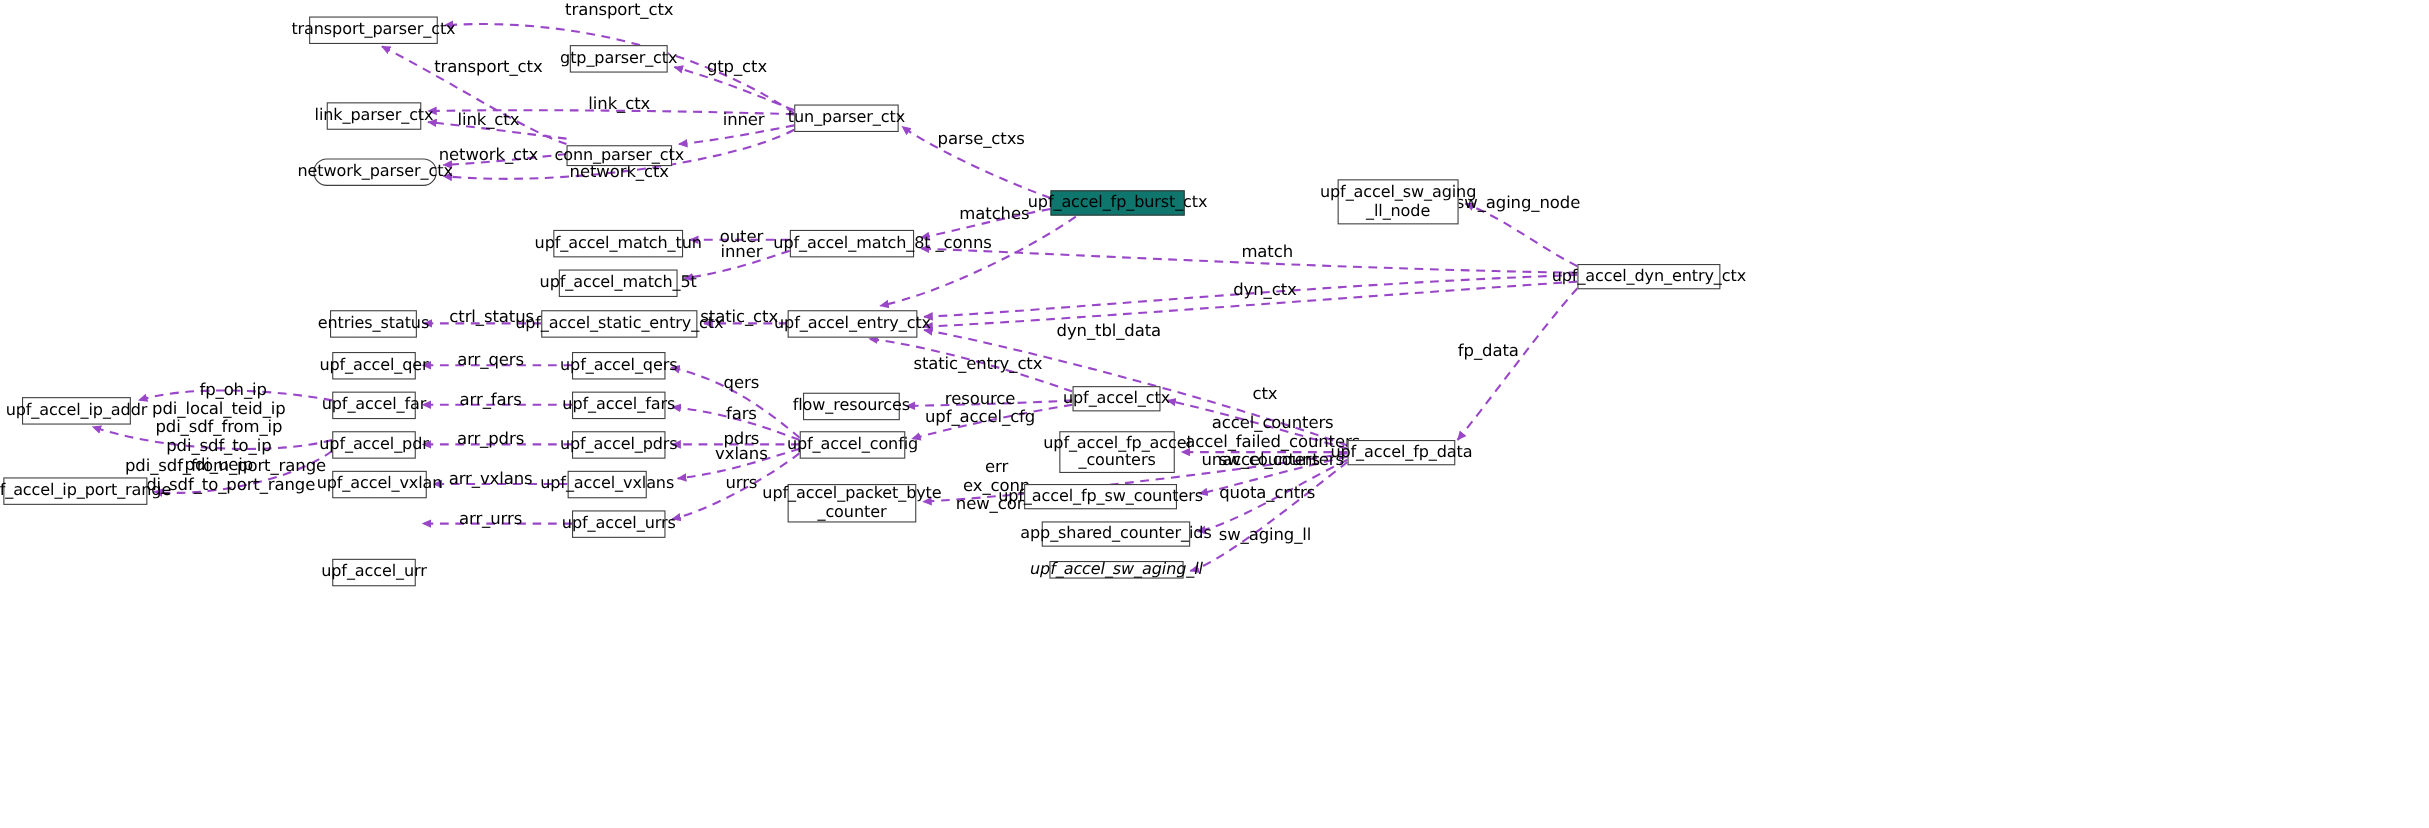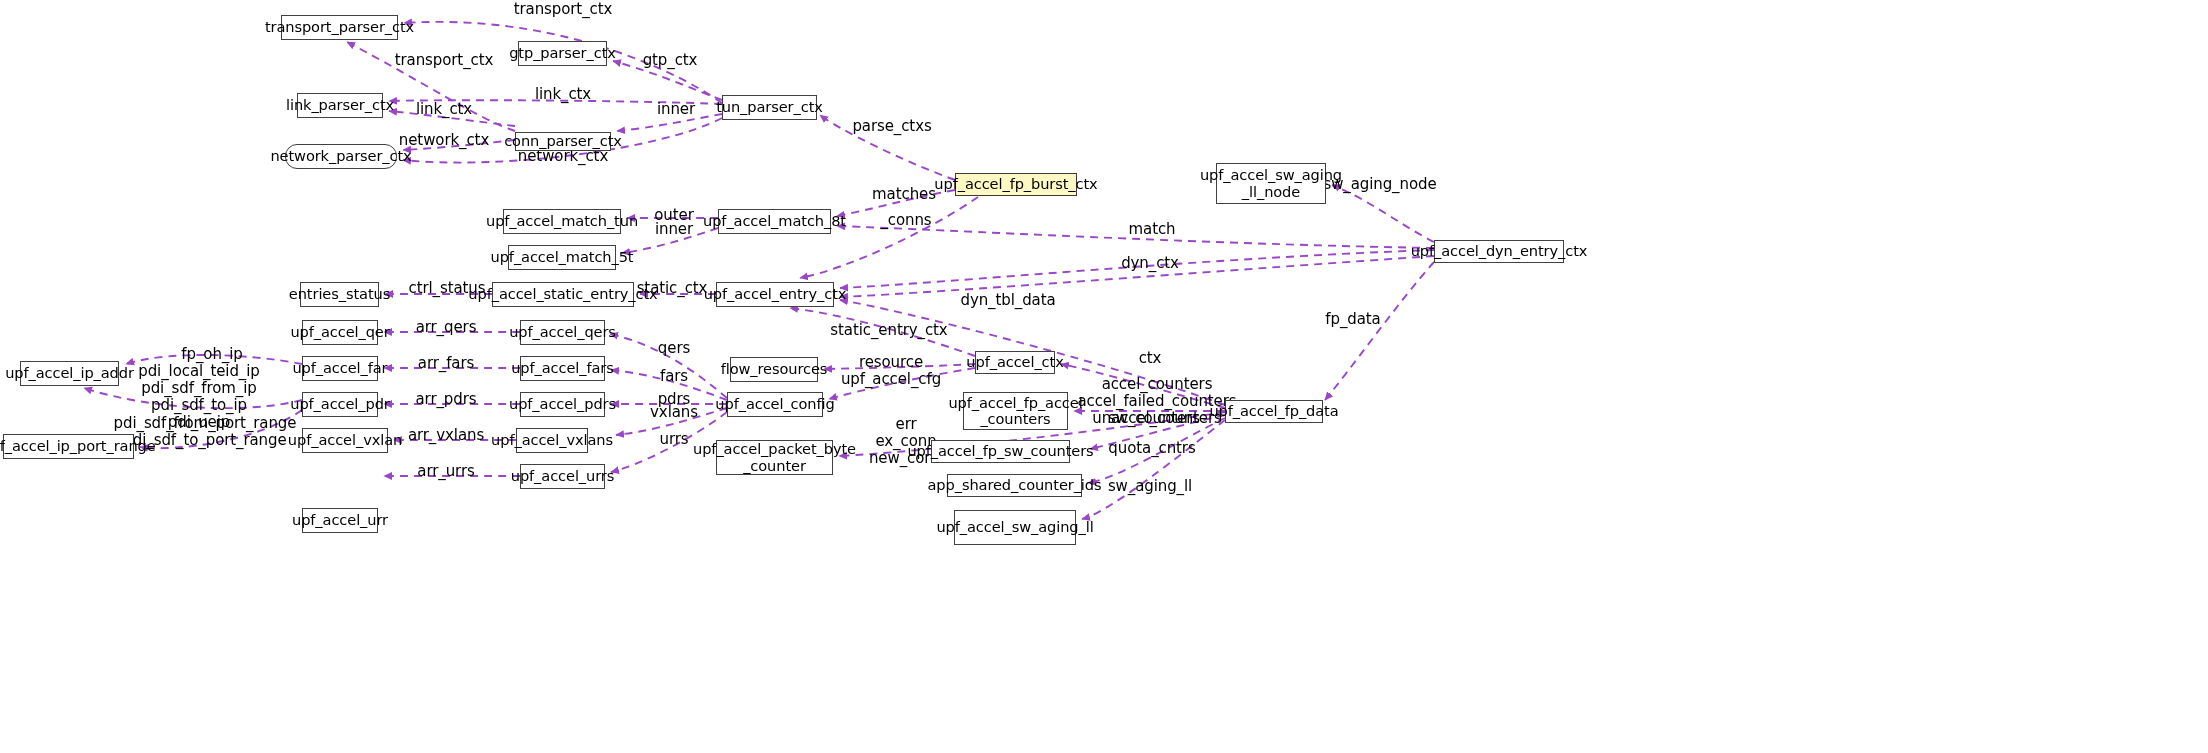--- a/index.html
+++ b/index.html
@@ -22,21 +22,21 @@
     line-height:1.12;
     display:flex;
     align-items:center;
     justify-content:center;
     text-align:center;
     white-space:pre;
     letter-spacing:-0.1px;
     z-index:3;
   }
   .node.root{
-    background:#fef9c3;
+    background:#0f766e;
     border:1.4px solid #3a3a3a;
   }
   .elabel{
     position:absolute;
     color:#000000;
     font-size:15px;
     line-height:1.14;
     white-space:pre;
     text-align:center;
     letter-spacing:-0.1px;
@@ -106,21 +106,21 @@
       <div class="elabel" style="left: 670px; top: 52px;">gtp_ctx</div>
       <div class="elabel" style="left: 563px; top: 86px;">link_ctx</div>
       <div class="elabel" style="left: 444px; top: 101px;">link_ctx</div>
       <div class="elabel" style="left: 676px; top: 101px;">inner</div>
       <div class="elabel" style="left: 444px; top: 132px;">network_ctx</div>
       <div class="elabel" style="left: 563px; top: 148px;">network_ctx</div>
       <div class="elabel" style="left: 892px; top: 118px;">parse_ctxs</div>
       <div class="elabel" style="left: 904px; top: 186px;">matches</div>
       <div class="elabel" style="left: 674px; top: 207px;">outer</div>
       <div class="elabel" style="left: 674px; top: 221px;">inner</div>
-      <div class="elabel" style="left: 906px; top: 212px;">_conns</div>
+      <div class="elabel" style="left: 876px; top: 212px;">_conns</div>
       <div class="elabel" style="left: 1152px; top: 221px;">match</div>
       <div class="elabel" style="left: 1150px; top: 255px;">dyn_ctx</div>
       <div class="elabel" style="left: 1380px; top: 176px;">sw_aging_node</div>
       <div class="elabel" style="left: 447px; top: 280px;">ctrl_status</div>
       <div class="elabel" style="left: 672px; top: 280px;">static_ctx</div>
       <div class="elabel" style="left: 1008px; top: 292px;">dyn_tbl_data</div>
       <div class="elabel" style="left: 889px; top: 322px;">static_entry_ctx</div>
       <div class="elabel" style="left: 446px; top: 319px;">arr_qers</div>
       <div class="elabel" style="left: 674px; top: 340px;">qers</div>
       <div class="elabel" style="left: 212px; top: 346px;">fp_oh_ip</div>
@@ -184,15 +184,15 @@
       <div class="node" style="left: 1225px; top: 400px; width: 98px; height: 23px;">upf_accel_fp_data</div>
       <div class="node" style="left: 3px; top: 434px; width: 131px; height: 25px;">upf_accel_ip_port_range</div>
       <div class="node" style="left: 302px; top: 428px; width: 86px; height: 25px;">upf_accel_vxlan</div>
       <div class="node" style="left: 516px; top: 428px; width: 72px; height: 25px;">upf_accel_vxlans</div>
       <div class="node" style="left: 716px; top: 440px; width: 117px; height: 35px;">upf_accel_packet_byte
 _counter</div>
       <div class="node" style="left: 931px; top: 440px; width: 139px; height: 23px;">upf_accel_fp_sw_counters</div>
       <div class="node" style="left: 302px; top: 464px; width: 76px; height: 25px; margin-top: 44px;">upf_accel_urr</div>
       <div class="node" style="left: 520px; top: 464px; width: 85px; height: 25px;">upf_accel_urrs</div>
       <div class="node" style="left: 947px; top: 474px; width: 135px; height: 23px;">app_shared_counter_ids</div>
-      <div class="node" style="left: 954px; top: 510px; width: 122px; height: 35px;">upf_accel_sw_aging_ll</div>
+      <div class="node" style="left: 954px; top: 510px; width: 122px; height: 16px; font-style: italic;">upf_accel_sw_aging_ll</div>
     </div>
 </div>
 
 </body></html>

